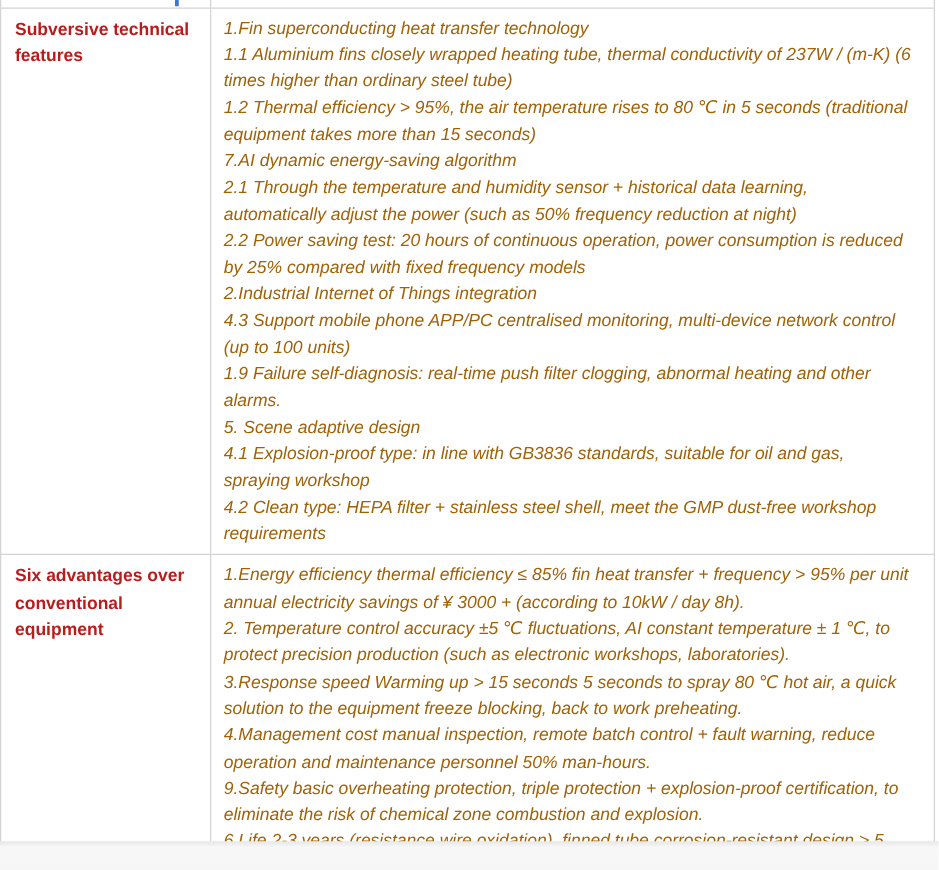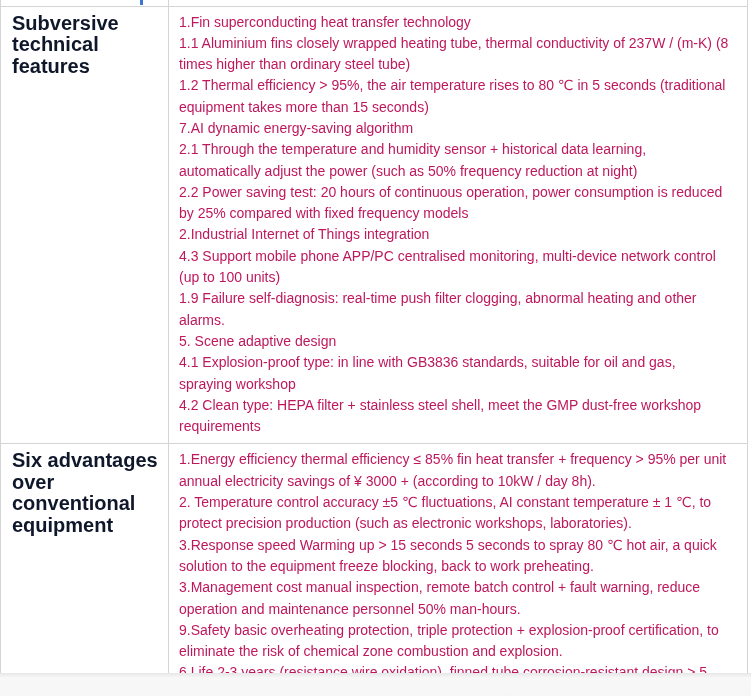--- a/index.html
+++ b/index.html
@@ -33,33 +33,34 @@
     background: #ffffff;
   }
   
   tr.partial-row th,
   tr.partial-row td {
     border-top: none;
     height: 6px;
     padding: 0;
   }
   th.row-header {
-    font-size: 20px;
+    font-size: 14px;
     font-weight: bold;
-    color: #0f172a;
+    color: #b91c1c;
     text-align: left;
     padding: 6px 10px 6px 11px;
     line-height: 21.5px;
   }
   td.row-content {
     font-size: 14px;
     font-weight: normal;
-    color: #be185d;
+    color: #a16207;
     padding: 5px 16px 6px 10px;
     line-height: 21.3px;
+    font-style: italic;
   }
   td.row-content p {
     margin: 0;
     padding: 0;
   }
   .bottom-shade {
     position: absolute;
     left: 0;
     bottom: 0;
     width: 751px;
@@ -88,41 +89,41 @@
     <tbody>
       <tr class="partial-row">
         <th></th>
         <td></td>
       </tr>
 
       <tr>
         <th class="row-header">Subversive technical features</th>
         <td class="row-content">
             <p>1.Fin superconducting heat transfer technology</p>
-            <p>1.1 Aluminium fins closely wrapped heating tube, thermal conductivity of 237W / (m-K) (8 times higher than ordinary steel tube)</p>
+            <p>1.1 Aluminium fins closely wrapped heating tube, thermal conductivity of 237W / (m-K) (6 times higher than ordinary steel tube)</p>
             <p>1.2 Thermal efficiency &gt; 95%, the air temperature rises to 80 ℃ in 5 seconds (traditional equipment takes more than 15 seconds)</p>
             <p>7.AI dynamic energy-saving algorithm</p>
             <p>2.1 Through the temperature and humidity sensor + historical data learning, automatically adjust the power (such as 50% frequency reduction at night)</p>
             <p>2.2 Power saving test: 20 hours of continuous operation, power consumption is reduced by 25% compared with fixed frequency models</p>
             <p>2.Industrial Internet of Things integration</p>
             <p>4.3 Support mobile phone APP/PC centralised monitoring, multi-device network control (up to 100 units)</p>
             <p>1.9 Failure self-diagnosis: real-time push filter clogging, abnormal heating and other alarms.</p>
             <p>5. Scene adaptive design</p>
             <p>4.1 Explosion-proof type: in line with GB3836 standards, suitable for oil and gas, spraying workshop</p>
             <p>4.2 Clean type: HEPA filter + stainless steel shell, meet the GMP dust-free workshop requirements</p>
           </td>
       </tr>
 
       <tr>
         <th class="row-header">Six advantages over conventional equipment</th>
         <td class="row-content">
             <p>1.Energy efficiency thermal efficiency ≤ 85% fin heat transfer + frequency &gt; 95% per unit annual electricity savings of ¥ 3000 + (according to 10kW / day 8h).</p>
             <p>2. Temperature control accuracy ±5 ℃ fluctuations, AI constant temperature ± 1 ℃, to protect precision production (such as electronic workshops, laboratories).</p>
             <p>3.Response speed Warming up &gt; 15 seconds 5 seconds to spray 80 ℃ hot air, a quick solution to the equipment freeze blocking, back to work preheating.</p>
-            <p>3.Management cost manual inspection, remote batch control + fault warning, reduce operation and maintenance personnel 50% man-hours.</p>
+            <p>4.Management cost manual inspection, remote batch control + fault warning, reduce operation and maintenance personnel 50% man-hours.</p>
             <p>9.Safety basic overheating protection, triple protection + explosion-proof certification, to eliminate the risk of chemical zone combustion and explosion.</p>
             <p>6.Life 2-3 years (resistance wire oxidation), finned tube corrosion-resistant design &gt; 5 years Reduce the frequency of equipment replacement.</p>
           </td>
       </tr>
     </tbody>
   </table>
 
   <div class="link-fragment"></div>
   <div class="bottom-shade"></div>
 

